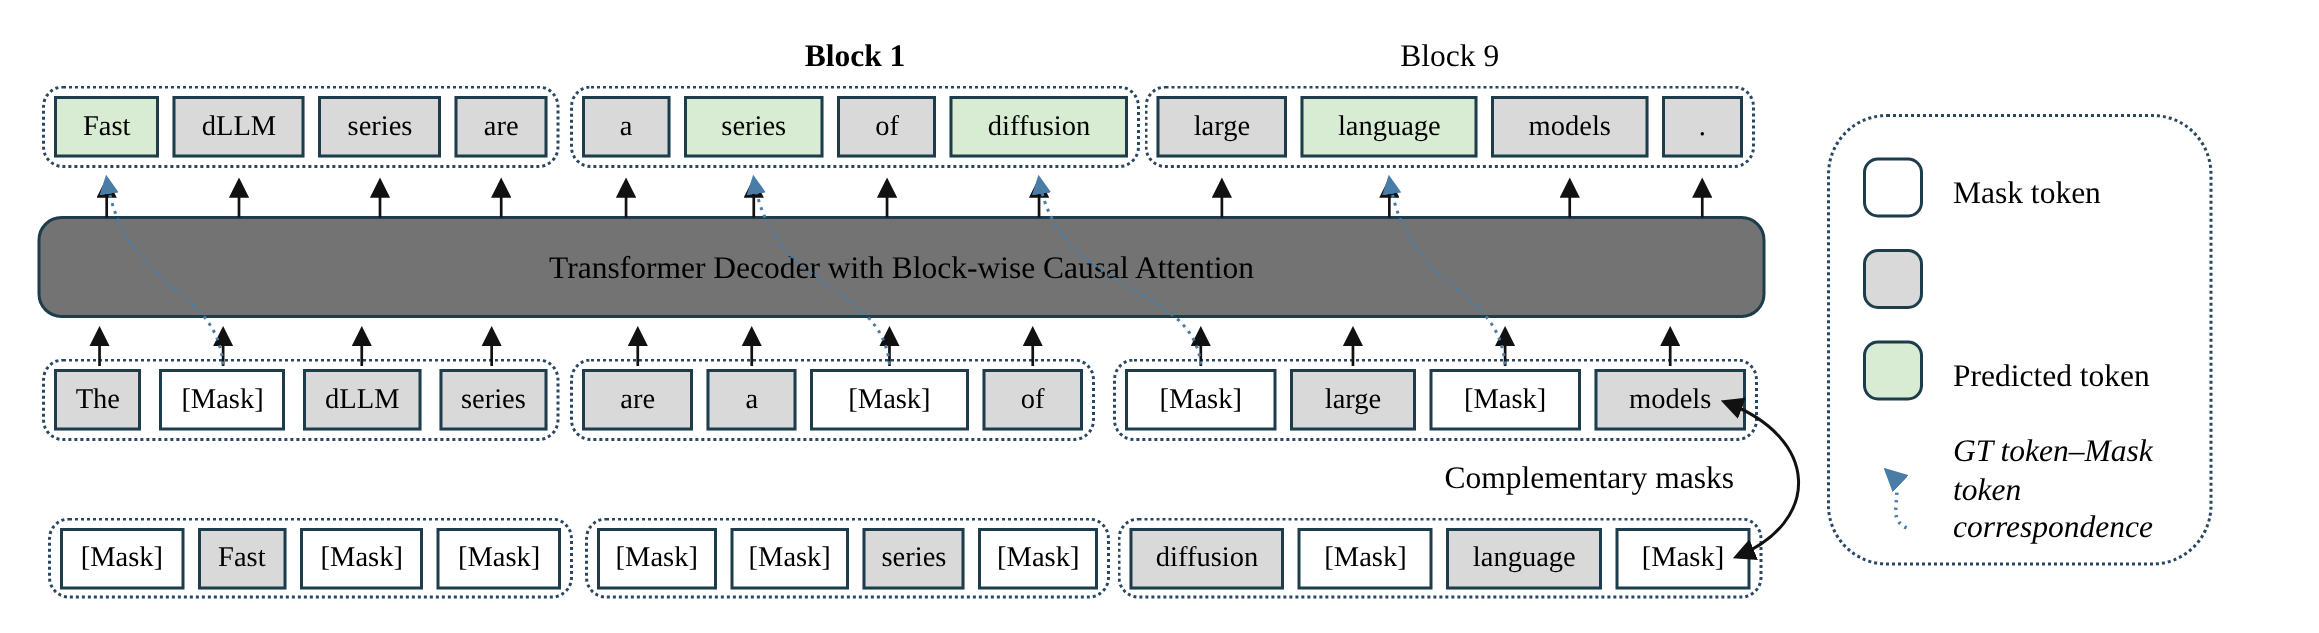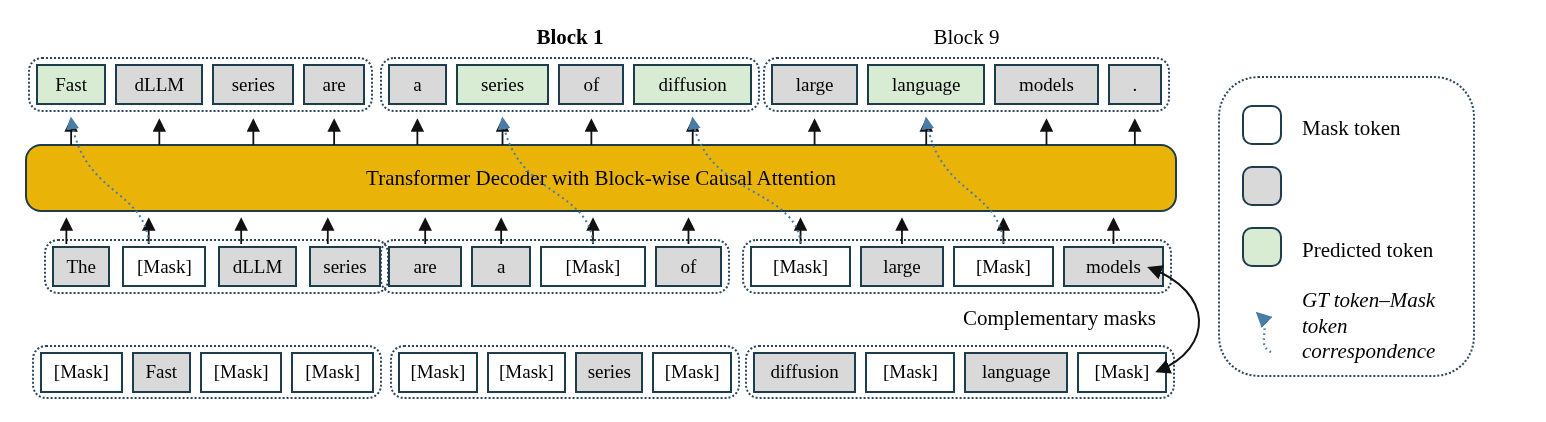--- a/index.html
+++ b/index.html
@@ -80,26 +80,26 @@
         <div class="token" style="background: rgb(215, 236, 210);">diffusion</div>
       </div>
       <div class="token-group" style="left: 763px; width: 407px; top: 57px; height: 55px;">
         <div class="token" style="background: rgb(217, 217, 217);">large</div>
         <div class="token" style="background: rgb(215, 236, 210);">language</div>
         <div class="token" style="background: rgb(217, 217, 217);">models</div>
         <div class="token" style="background: rgb(217, 217, 217);">.</div>
       </div>
     </div>
 
-  <div id="decoder" style="background: #eab308;">
+  <div id="decoder" style="background: #737373;">
     <span>Transformer Decoder with Block-wise Causal Attention</span>
   </div>
 
   <div id="in-row">
-      <div class="token-group" style="left: 44px; width: 345px; top: 239px; height: 55px; gap: 12px;">
+      <div class="token-group" style="left: 28px; width: 345px; top: 239px; height: 55px; gap: 12px;">
         <div class="token" style="background: rgb(217, 217, 217);">The</div>
         <div class="token" style="background: rgb(255, 255, 255);">[Mask]</div>
         <div class="token" style="background: rgb(217, 217, 217);">dLLM</div>
         <div class="token" style="background: rgb(217, 217, 217);">series</div>
       </div>
       <div class="token-group" style="left: 380px; width: 350px; top: 239px; height: 55px;">
         <div class="token" style="background: rgb(217, 217, 217);">are</div>
         <div class="token" style="background: rgb(217, 217, 217);">a</div>
         <div class="token" style="background: rgb(255, 255, 255);">[Mask]</div>
         <div class="token" style="background: rgb(217, 217, 217);">of</div>

